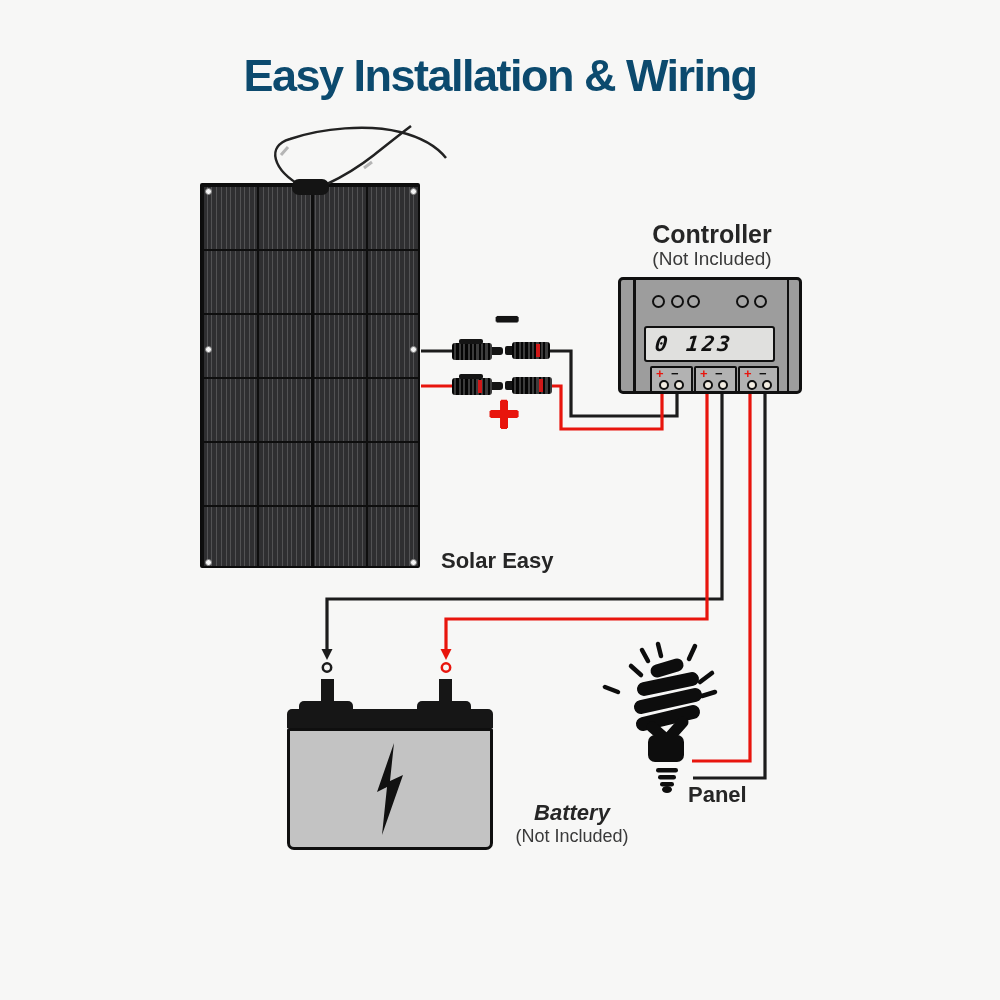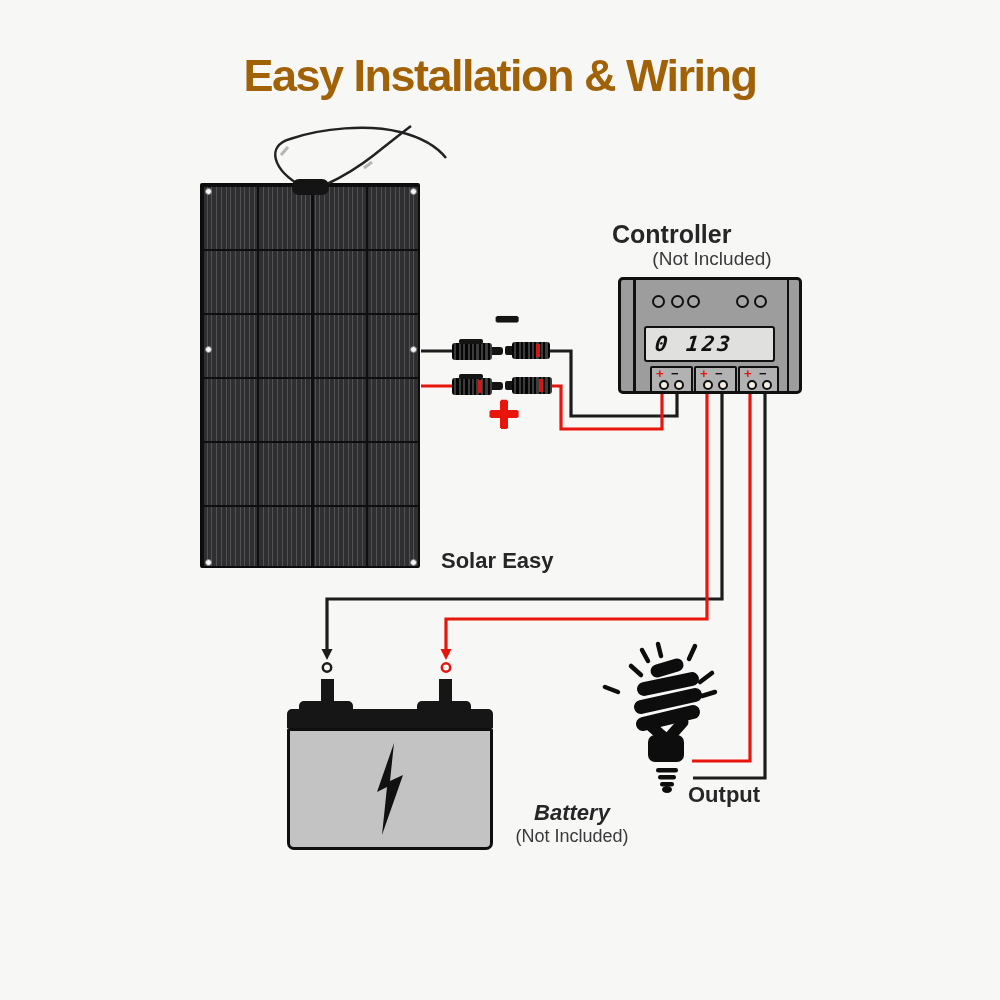--- a/index.html
+++ b/index.html
@@ -1,21 +1,21 @@
 <!DOCTYPE html>
 <html><head>
 <meta charset="utf-8">
 <style>
   html,body{margin:0;padding:0;}
   body{font-family:"Liberation Sans",sans-serif;background:#f7f7f6;}
   .stage{position:relative;width:1000px;height:1000px;background:#f7f7f6;overflow:hidden;}
 
   
   .title{position:absolute;left:0;top:50px;width:1000px;text-align:center;
-         font-size:45px;font-weight:900;letter-spacing:-1.5px;color:#a16207;z-index:5;}
+         font-size:45px;font-weight:900;letter-spacing:-1.5px;color:#0c4a6e;z-index:5;}
 
   
   .lbl{position:absolute;color:#262626;font-weight:bold;z-index:5;white-space:nowrap;}
   .sub{position:absolute;color:#3a3a3a;font-weight:normal;z-index:5;white-space:nowrap;}
 
   
   .panel{position:absolute;left:200px;top:183px;width:220px;height:385px;z-index:1;
     background-color:#2f2f31;border:2px solid #0c0c0c;box-sizing:border-box;border-radius:2px;
     background-image:
       repeating-linear-gradient(90deg,#0e0e0e 0 2.5px,transparent 2.5px 54.5px),
@@ -126,21 +126,21 @@
   <div class="mc4 mc4-male" style="left:452px;top:378px;width:40px;">
     <div class="band" style="left:26px;"></div>
   </div>
   <div class="mc4 mc4-female" style="left:512px;top:377px;width:40px;">
     <div class="band" style="left:27px;"></div>
   </div>
 
   <div class="polarity neg-symbol">−</div>
   <div class="polarity pos-symbol">+</div>
 
-  <div class="lbl" style="left:612px;top:220px;width:200px;text-align:left;font-size:25px;">Controller</div>
+  <div class="lbl" style="left:612px;top:220px;width:200px;text-align:center;font-size:25px;">Controller</div>
   <div class="sub" style="left:612px;top:248px;width:200px;text-align:center;font-size:19px;">(Not Included)</div>
 
   <div class="controller">
     <div class="rail" style="left:12px;"></div>
     <div class="rail" style="right:10px;"></div>
     <div class="dot" style="left:31px;top:15px;"></div>
     <div class="dot" style="left:50px;top:15px;"></div>
     <div class="dot" style="left:66px;top:15px;"></div>
     <div class="dot" style="left:115px;top:15px;"></div>
     <div class="dot" style="left:133px;top:15px;"></div>
@@ -208,16 +208,16 @@
       <path d="M85,85 L69,103" stroke-width="11"></path>
     </g>
 
     <rect x="50" y="98" width="36" height="27" rx="7" fill="#0d0d0d"></rect>
     <rect x="58" y="131" width="22" height="4.5" rx="2.2" fill="#0d0d0d"></rect>
     <rect x="60" y="138" width="18" height="4.5" rx="2.2" fill="#0d0d0d"></rect>
     <rect x="62" y="145" width="14" height="4.5" rx="2.2" fill="#0d0d0d"></rect>
     <ellipse cx="69" cy="152.5" rx="5" ry="3.5" fill="#0d0d0d"></ellipse>
   </svg>
 
-  <div class="lbl" style="left:688px;top:782px;font-size:22px;">Output</div>
+  <div class="lbl" style="left:688px;top:782px;font-size:22px;">Panel</div>
 
 
 </div>
 
 </body></html>

